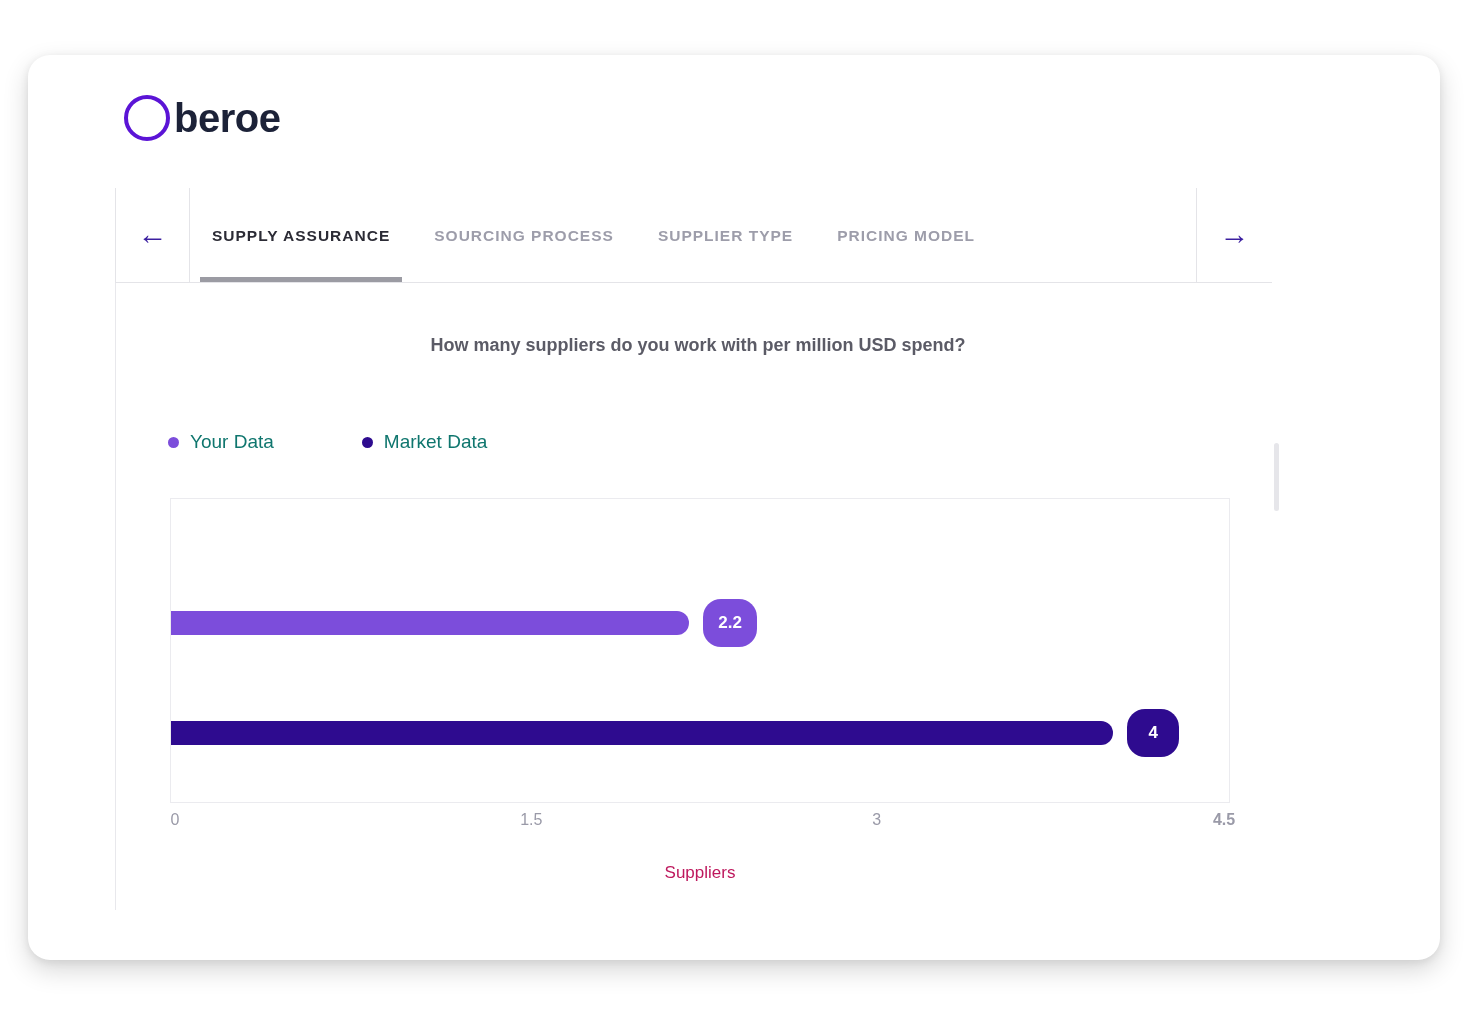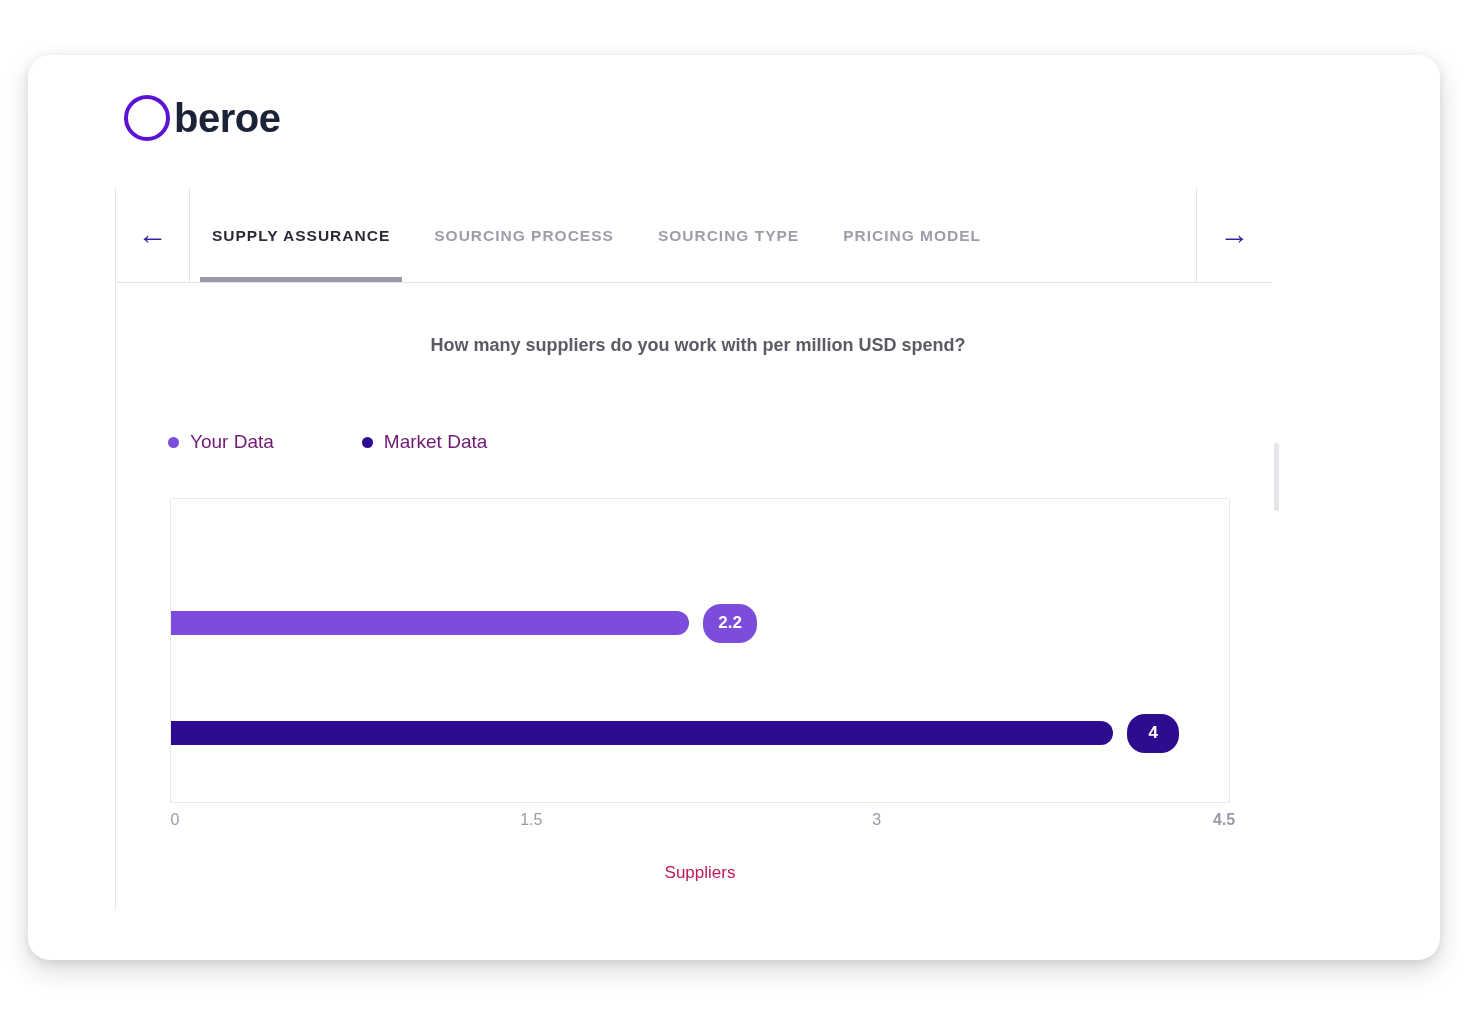--- a/index.html
+++ b/index.html
@@ -117,21 +117,21 @@
   .legend{
     position:absolute;
     left:140px; top:376px;
     display:flex;
     align-items:center;
     gap:88px;
   }
   .legend-item{
     display:flex;align-items:center;gap:11px;
     font-size:19px;
-    color:#701a75;
+    color:#0f766e;
   }
   .legend-dot{
     width:11px;height:11px;border-radius:50%;
     display:block;
   }
 
   .plot{
     position:absolute;
     left:142px; top:443px;
     width:1060px; height:305px;
@@ -145,21 +145,21 @@
     height:24px;
     display:flex;
     align-items:center;
   }
   .bar{
     height:24px;
     border-radius:0 12px 12px 0;
   }
   .bar-pill{
     margin-left:14px;
-    height:39px;
+    height:48px;
     min-width:52px;
     border-radius:18px;
     display:flex;align-items:center;justify-content:center;
     color:#ffffff;
     font-size:17px;
     font-weight:700;
     padding:0 15px;
     box-sizing:border-box;
   }
 
@@ -209,21 +209,21 @@
     </div>
 
     <div class="tabs">
       <div class="tab active">
         <span>SUPPLY ASSURANCE</span>
       </div>
       <div class="tab">
         <span>SOURCING PROCESS</span>
       </div>
       <div class="tab">
-        <span>SOURCING TYPE</span>
+        <span>SUPPLIER TYPE</span>
       </div>
       <div class="tab">
         <span>PRICING MODEL</span>
       </div>
     </div>
 
     <div class="arrow-cell right">
       <span class="arrow-glyph">→</span>
     </div>
   </div>

